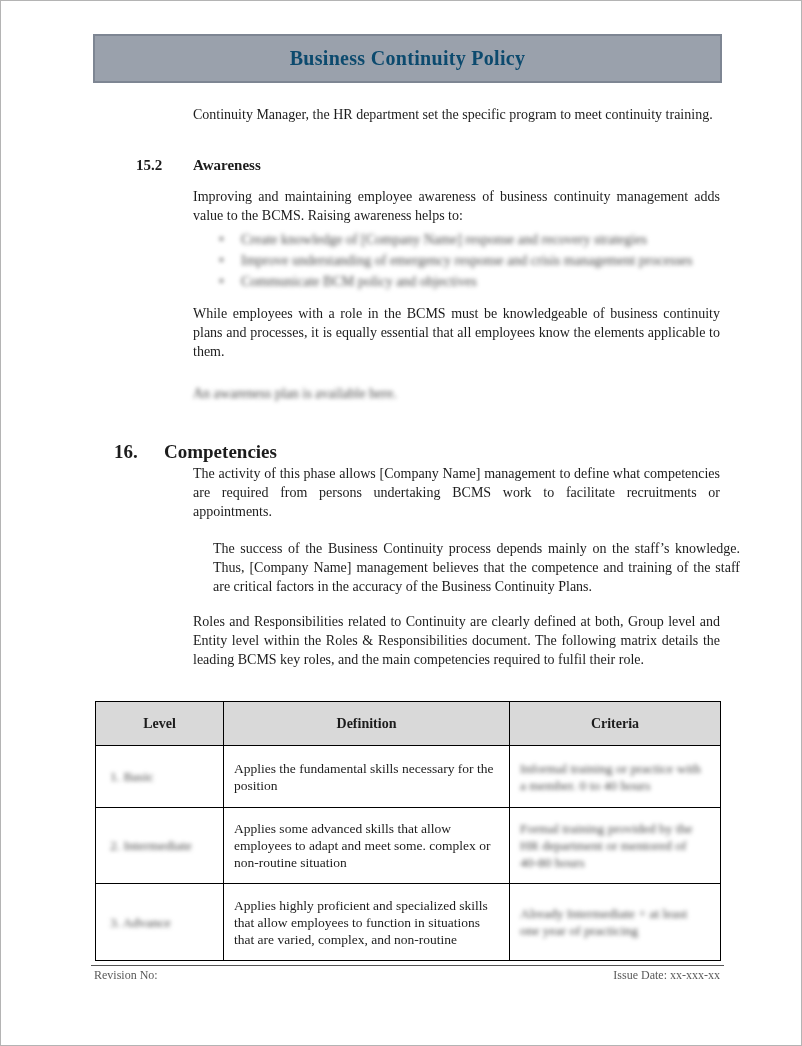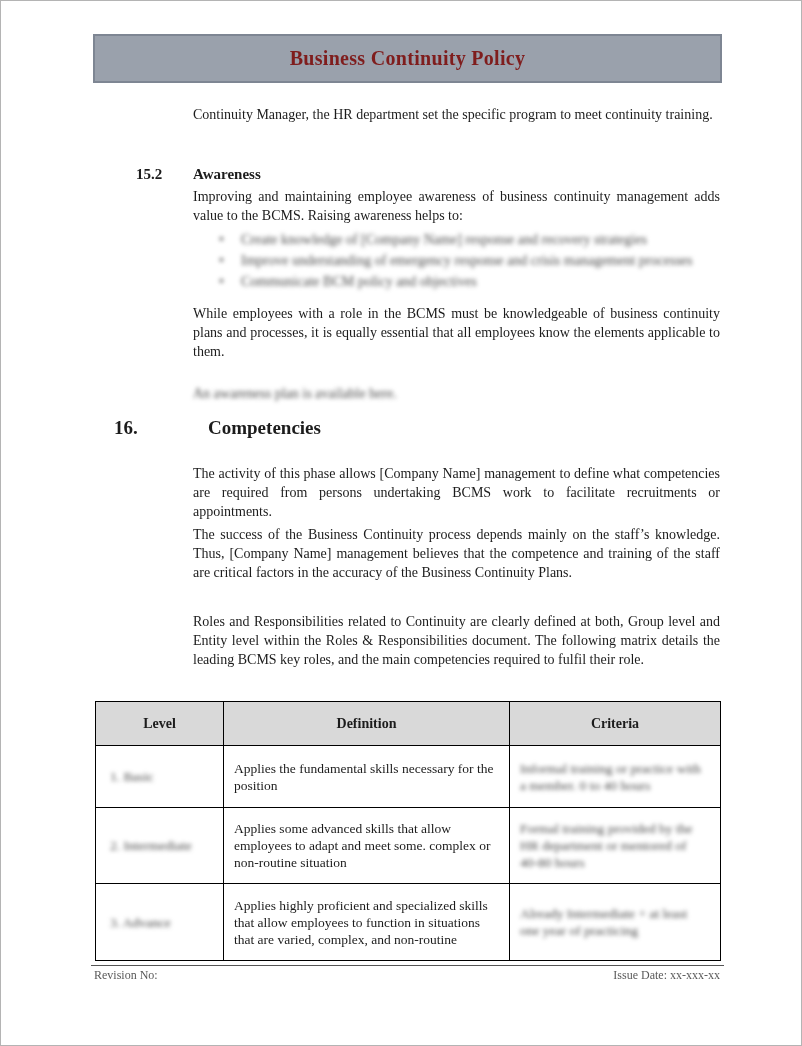--- a/index.html
+++ b/index.html
@@ -16,32 +16,32 @@
   
   .banner {
     position: absolute; left: 92px; top: 33px;
     width: 629px; height: 49px;
     box-sizing: border-box;
     background: #9AA1AC;
     border: 2px solid #7E8693;
     display: flex; align-items: center; justify-content: center;
   }
   .banner .title {
-    color: #7f1d1d; font-size: 20px; font-weight: bold; letter-spacing: 0.3px;
+    color: #0c4a6e; font-size: 20px; font-weight: bold; letter-spacing: 0.3px;
   }
   
   .bodytext {
     position: absolute; left: 192px; width: 527px;
     font-size: 14px; line-height: 19px; margin: 0;
     text-align: justify;
   }
-  .h2head { position: absolute; left: 135px; top: 156px; display: flex; margin-top: 9px; }
+  .h2head { position: absolute; left: 135px; top: 156px; display: flex; }
   .h2head .hnum { width: 57px; font-size: 15px; font-weight: bold; }
   .h2head .htxt { font-size: 15px; font-weight: bold; }
-  .h1head { position: absolute; left: 113px; top: 416px; display: flex; gap: 44px; }
+  .h1head { position: absolute; left: 113px; top: 440px; display: flex; }
   .h1head .hnum { width: 50px; font-size: 19px; font-weight: bold; }
   .h1head .htxt { font-size: 19px; font-weight: bold; }
   
   ul.bullets {
     position: absolute; left: 211px; top: 229px; width: 508px;
     margin: 0; padding: 0; list-style: none;
     font-size: 14px; line-height: 19px;
   }
   ul.bullets li {
     position: relative; padding-left: 29px; margin-bottom: 2px;
@@ -113,21 +113,21 @@
   <p class="bodytext" style="top:303px;">While employees with a role in the BCMS must be knowledgeable of business continuity plans and processes, it is equally essential that all employees know the elements applicable to them.</p>
 
   <p class="bodytext blur" style="top:383px; text-align:left;">An awareness plan is available here.</p>
 
   <div class="h1head">
     <span class="hnum">16.</span>
     <span class="htxt">Competencies</span>
   </div>
 
   <p class="bodytext" style="top:463px;">The activity of this phase allows [Company Name] management to define what competencies are required from persons undertaking BCMS work to facilitate recruitments or appointments.</p>
-  <p class="bodytext" style="top:524px;">The success of the Business Continuity process depends mainly on the staff’s knowledge. Thus, [Company Name] management believes that the competence and training of the staff are critical factors in the accuracy of the Business Continuity Plans.</p>
+  <p class="bodytext" style="top:538px;margin-left:20px;">The success of the Business Continuity process depends mainly on the staff’s knowledge. Thus, [Company Name] management believes that the competence and training of the staff are critical factors in the accuracy of the Business Continuity Plans.</p>
   <p class="bodytext" style="top:611px;">Roles and Responsibilities related to Continuity are clearly defined at both, Group level and Entity level within the Roles &amp; Responsibilities document. The following matrix details the leading BCMS key roles, and the main competencies required to fulfil their role.</p>
 
   <table class="matrix">
     <colgroup>
         <col class="c-level">
         <col class="c-def">
         <col class="c-crit">
       </colgroup>
     <thead>
       <tr>

